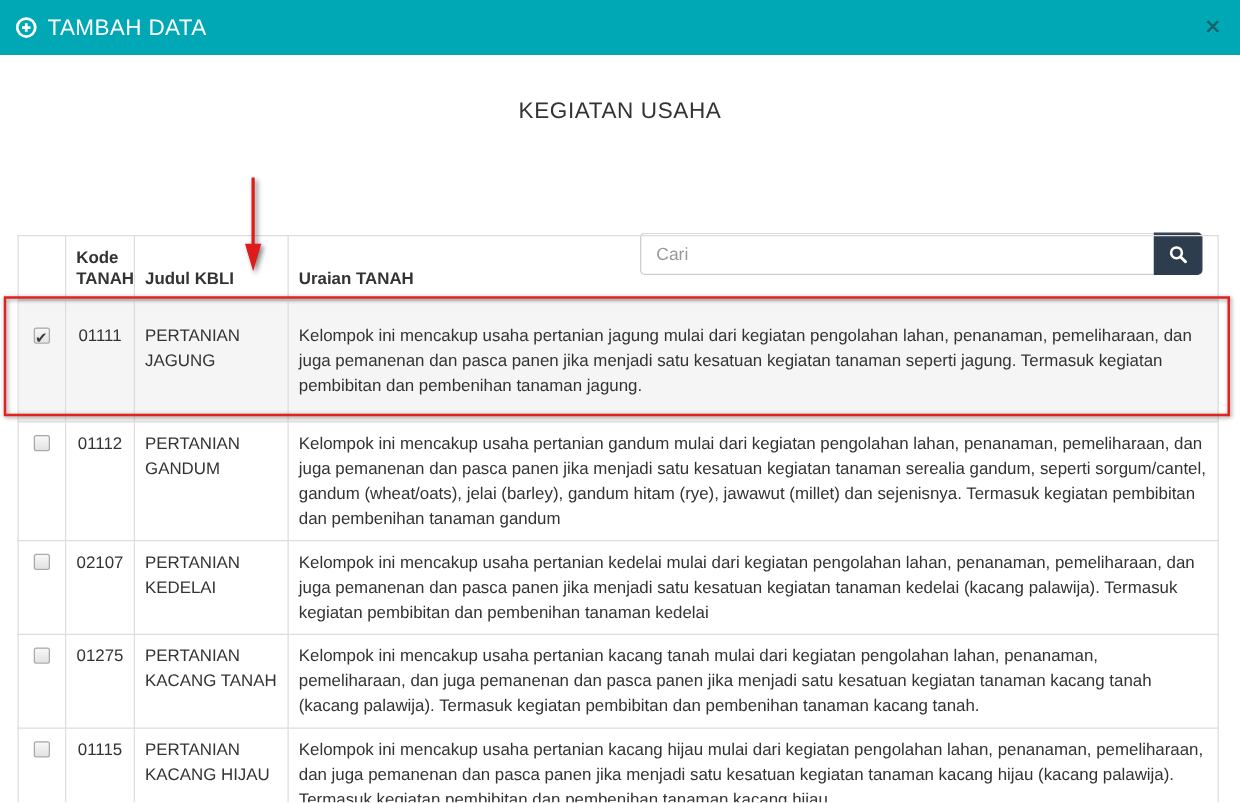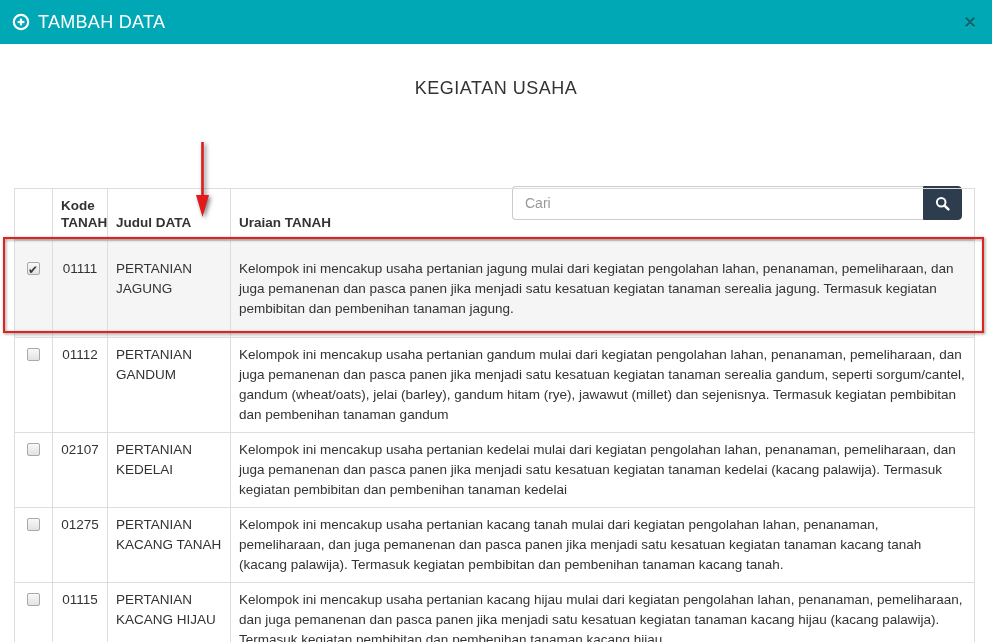--- a/index.html
+++ b/index.html
@@ -105,32 +105,32 @@
     <colgroup>
         <col class="c-check">
         <col class="c-kode">
         <col class="c-judul">
         <col class="c-uraian">
       </colgroup>
     <thead>
       <tr>
         <th></th>
         <th>Kode TANAH</th>
-        <th>Judul DATA</th>
+        <th>Judul KBLI</th>
         <th>Uraian TANAH</th>
       </tr>
     </thead>
     <tbody id="kbli-body">
         <tr class="selected">
       <td class="check-cell">
         <span class="checkbox checked"></span>
       </td>
       <td class="kode-cell">01111</td>
       <td class="judul-cell">PERTANIAN JAGUNG</td>
-      <td class="uraian-cell">Kelompok ini mencakup usaha pertanian jagung mulai dari kegiatan pengolahan lahan, penanaman, pemeliharaan, dan juga pemanenan dan pasca panen jika menjadi satu kesatuan kegiatan tanaman serealia jagung. Termasuk kegiatan pembibitan dan pembenihan tanaman jagung.</td>
+      <td class="uraian-cell">Kelompok ini mencakup usaha pertanian jagung mulai dari kegiatan pengolahan lahan, penanaman, pemeliharaan, dan juga pemanenan dan pasca panen jika menjadi satu kesatuan kegiatan tanaman seperti jagung. Termasuk kegiatan pembibitan dan pembenihan tanaman jagung.</td>
     </tr>
         <tr>
       <td class="check-cell">
         <span class="checkbox"></span>
       </td>
       <td class="kode-cell">01112</td>
       <td class="judul-cell">PERTANIAN GANDUM</td>
       <td class="uraian-cell">Kelompok ini mencakup usaha pertanian gandum mulai dari kegiatan pengolahan lahan, penanaman, pemeliharaan, dan juga pemanenan dan pasca panen jika menjadi satu kesatuan kegiatan tanaman serealia gandum, seperti sorgum/cantel, gandum (wheat/oats), jelai (barley), gandum hitam (rye), jawawut (millet) dan sejenisnya. Termasuk kegiatan pembibitan dan pembenihan tanaman gandum</td>
     </tr>
         <tr>

